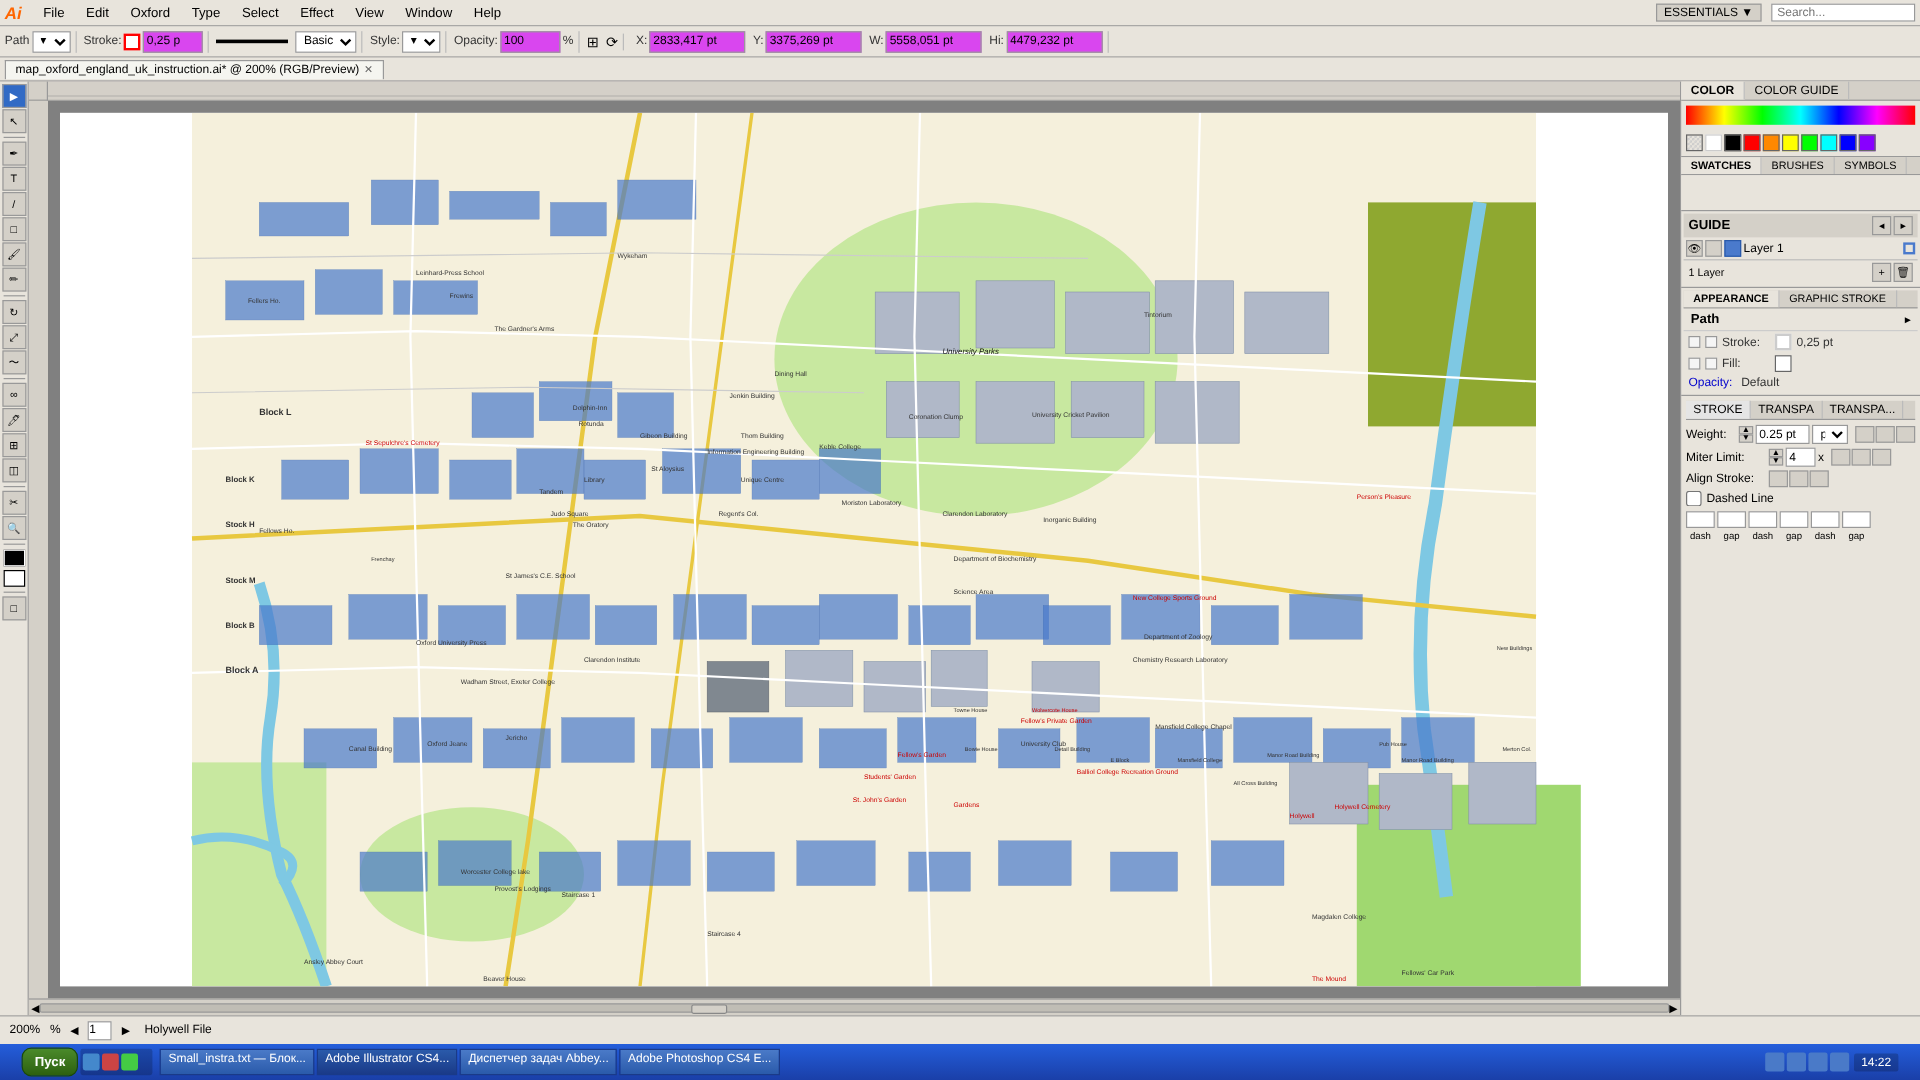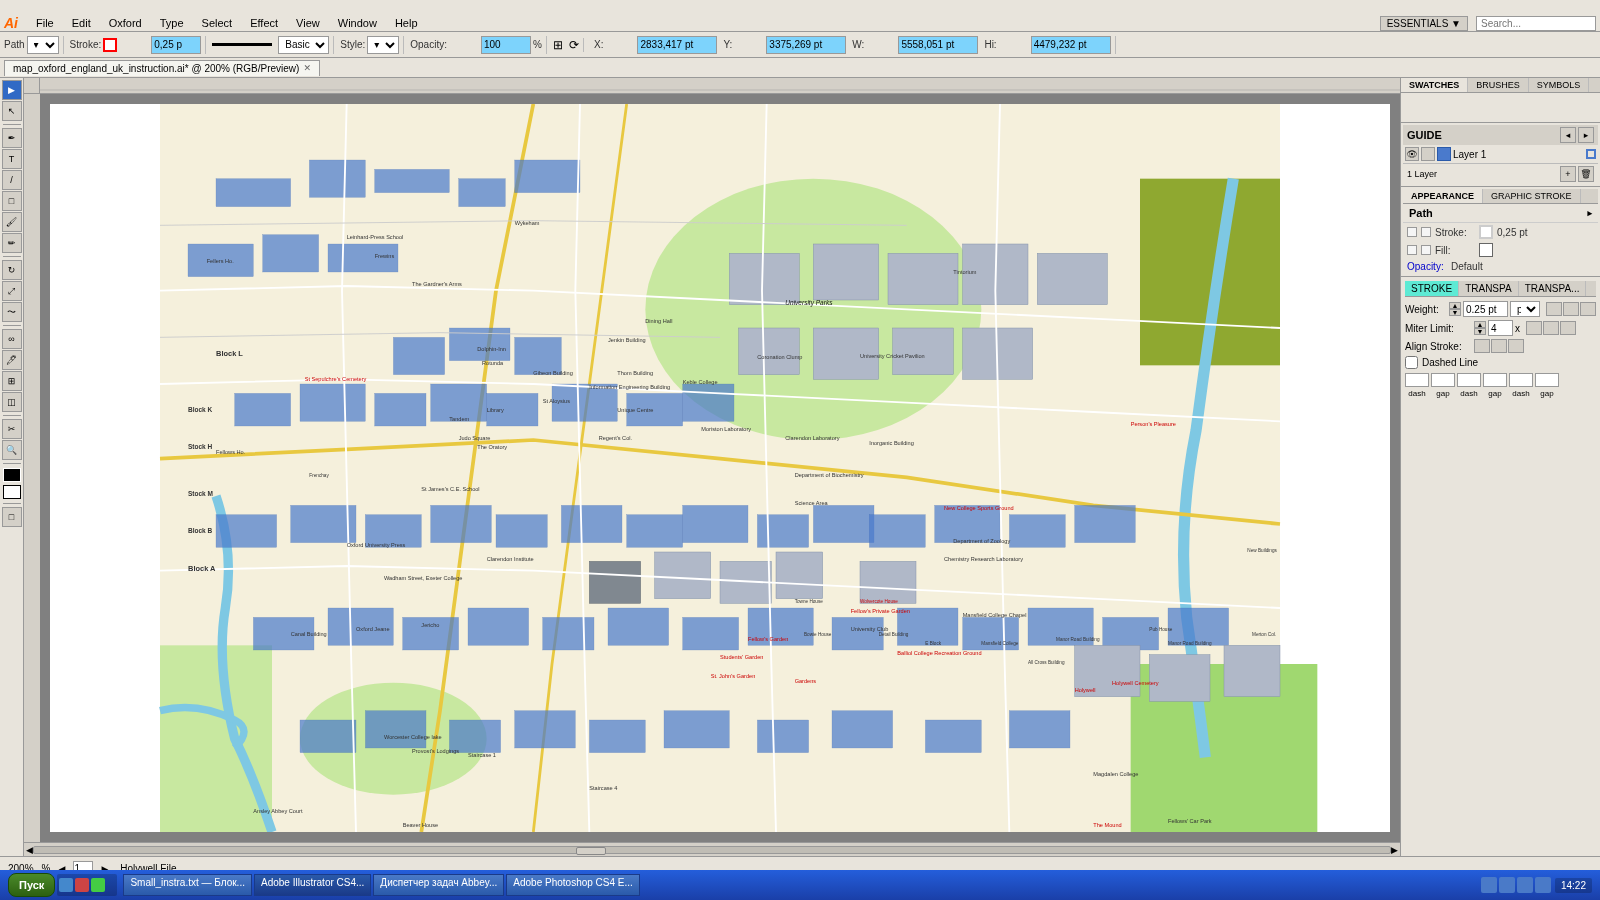--- a/index.html
+++ b/index.html
@@ -1,37 +1,37 @@
 <!DOCTYPE html>
 <html><head>
   <meta charset="utf-8">
   <style>
     * { margin: 0; padding: 0; box-sizing: border-box; }
     body { font-family: Arial, sans-serif; font-size: 11px; background: #d4d0c8; overflow: hidden; width: 1600px; height: 900px; }
 
     
     #menu-bar {
-      display: flex; align-items: flex-end; background: #e8e4dc; height: 32px;
+      display: flex; align-items: center; background: #e8e4dc; height: 22px;
       border-bottom: 1px solid #999; padding: 0 4px; gap: 2px;
     }
     .menu-item { padding: 2px 8px; cursor: pointer; font-size: 11px; }
     .ai-logo { font-weight: bold; font-size: 14px; color: #ff6600; margin-right: 8px; font-style: italic; }
     .menu-right { margin-left: auto; display: flex; align-items: center; gap: 8px; }
     .essentials-btn { background: #d4d0c8; border: 1px solid #999; padding: 1px 6px; font-size: 10px; cursor: pointer; }
     .search-box { border: 1px solid #999; padding: 1px 4px; width: 120px; font-size: 10px; background: white; }
 
     
     #toolbar {
       display: flex; align-items: center; background: #e8e4dc; height: 26px;
       border-bottom: 1px solid #999; padding: 0 4px; gap: 4px;
     }
     .toolbar-group { display: flex; align-items: center; gap: 2px; border-right: 1px solid #bbb; padding-right: 4px; margin-right: 2px; }
     .tb-label { font-size: 10px; color: #333; }
     .tb-select { font-size: 10px; border: 1px solid #999; background: white; padding: 1px 2px; height: 18px; }
-    .tb-input { font-size: 10px; border: 1px solid #999; background: #7dd3fc; padding: 1px 2px; height: 18px; width: 50px; margin-left: 32px; }
+    .tb-input { font-size: 10px; border: 1px solid #999; background: #d946ef; padding: 1px 2px; height: 18px; width: 50px; }
     .coord-label { font-size: 10px; color: #333; margin-left: 4px; }
 
     
     #doc-tab {
       display: flex; align-items: center; background: #e8e4dc; height: 20px;
       border-bottom: 1px solid #999; padding: 0 4px;
     }
     .tab-item { background: #f5f5f0; border: 1px solid #999; border-bottom: none; padding: 2px 8px; font-size: 10px; cursor: pointer; display: flex; align-items: center; gap: 4px; }
     .tab-close { font-size: 9px; cursor: pointer; color: #666; }
 
@@ -94,21 +94,21 @@
     #appearance-panel { border-bottom: 1px solid #999; padding: 2px; }
     .appearance-item { display: flex; align-items: center; gap: 4px; padding: 2px 4px; }
     .appearance-label { font-size: 10px; color: #333; width: 40px; }
     .appearance-value { font-size: 10px; color: #333; }
     .color-box { width: 14px; height: 14px; border: 1px solid #666; }
 
     
     #stroke-panel { padding: 4px; }
     .stroke-tabs { display: flex; background: #d4d0c8; border-bottom: 1px solid #999; margin-bottom: 4px; }
     .stroke-tab { padding: 2px 6px; font-size: 10px; cursor: pointer; border-right: 1px solid #bbb; }
-    .stroke-tab.active { background: #5eead4; }
+    .stroke-tab.active { background: #e5e5e5; }
     .stroke-row { display: flex; align-items: center; gap: 4px; margin-bottom: 3px; }
     .stroke-label { font-size: 10px; width: 65px; }
     .stroke-input { width: 45px; font-size: 10px; border: 1px solid #999; height: 16px; padding: 0 2px; background: white; }
     .stroke-spin { display: flex; flex-direction: column; }
     .spin-btn { width: 12px; height: 7px; background: #d4d0c8; border: 1px solid #999; font-size: 7px; line-height: 1; cursor: pointer; display: flex; align-items: center; justify-content: center; }
     .dash-row { display: flex; align-items: center; gap: 2px; margin-top: 4px; }
     .dash-box { width: 24px; height: 14px; border: 1px solid #999; background: white; font-size: 8px; }
     .checkbox-row { display: flex; align-items: center; gap: 4px; margin-bottom: 2px; }
 
     
@@ -116,21 +116,21 @@
       height: 24px; background: #e8e4dc; border-top: 1px solid #999;
       display: flex; align-items: center; padding: 0 8px; gap: 8px;
     }
     .status-zoom { font-size: 10px; }
     .status-select { font-size: 10px; border: 1px solid #999; height: 16px; background: white; }
 
     
     #taskbar {
       position: fixed; bottom: 0; left: 0; right: 0; height: 30px;
       background: linear-gradient(to bottom, #245edb, #1a3fa8);
-      display: flex; align-items: center; padding: 0 8px; gap: 2px;
+      display: flex; align-items: center; padding: 0 18px; gap: 2px;
     }
     .start-btn { background: linear-gradient(to bottom, #4a8a2a, #2d6010); color: white; font-weight: bold; font-size: 11px; padding: 2px 10px; border-radius: 8px; border: 1px solid #1a4a08; cursor: pointer; height: 24px; }
     .taskbar-btn { background: linear-gradient(to bottom, #4a7ac8, #2a5aaa); color: white; font-size: 10px; padding: 2px 6px; border: 1px solid #1a3a88; cursor: pointer; height: 22px; min-width: 60px; }
     .taskbar-btn.active { background: linear-gradient(to bottom, #2a5aaa, #1a3a88); }
     .taskbar-right { margin-left: auto; display: flex; align-items: center; gap: 4px; color: white; font-size: 10px; }
     .taskbar-icons { display: flex; gap: 2px; }
     .tray-icon { width: 16px; height: 16px; background: #4a7ac8; border-radius: 2px; }
     .clock { color: white; font-size: 10px; background: rgba(0,0,0,0.2); padding: 2px 6px; border-radius: 2px; }
 
     
@@ -493,20 +493,39 @@
       <span style="font-size:9px;cursor:pointer;">◀</span>
       <div class="scroll-track">
         <div class="scroll-thumb"></div>
       </div>
       <span style="font-size:9px;cursor:pointer;">▶</span>
     </div>
   </div>
 
   <div id="right-panel">
 
+    <div id="color-panel">
+      <div class="panel-tabs">
+        <div class="panel-tab active">COLOR</div>
+        <div class="panel-tab">COLOR GUIDE</div>
+      </div>
+      <div class="color-spectrum"></div>
+      <div class="swatches-area">
+        <div class="swatch" style="background:transparent;background-image:linear-gradient(45deg,#ccc 25%,transparent 25%,transparent 75%,#ccc 75%),linear-gradient(45deg,#ccc 25%,transparent 25%,transparent 75%,#ccc 75%);background-size:4px 4px;background-position:0 0,2px 2px;"></div>
+        <div class="swatch" style="background:#fff;border:1px solid #ccc;"></div>
+        <div class="swatch" style="background:#000;"></div>
+        <div class="swatch" style="background:#ff0000;"></div>
+        <div class="swatch" style="background:#ff8800;"></div>
+        <div class="swatch" style="background:#ffff00;"></div>
+        <div class="swatch" style="background:#00ff00;"></div>
+        <div class="swatch" style="background:#00ffff;"></div>
+        <div class="swatch" style="background:#0000ff;"></div>
+        <div class="swatch" style="background:#8800ff;"></div>
+      </div>
+    </div>
 
     <div style="display:flex;background:#d4d0c8;border-bottom:1px solid #999;">
       <div class="panel-tab active" style="font-size:9px;">SWATCHES</div>
       <div class="panel-tab" style="font-size:9px;">BRUSHES</div>
       <div class="panel-tab" style="font-size:9px;">SYMBOLS</div>
     </div>
     <div style="height:30px;background:#e8e4dc;border-bottom:1px solid #999;"></div>
 
     <div id="layers-panel">
       <div class="panel-header">

